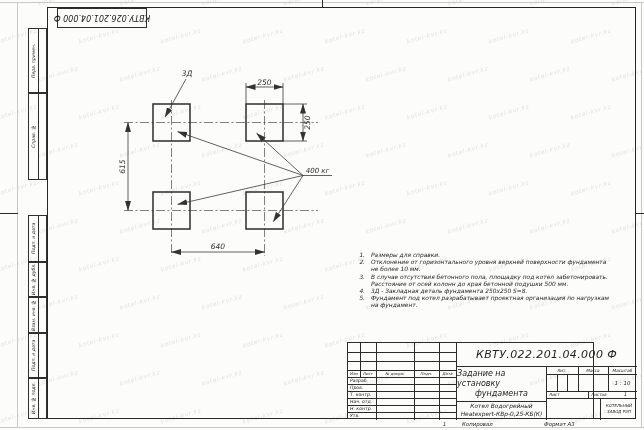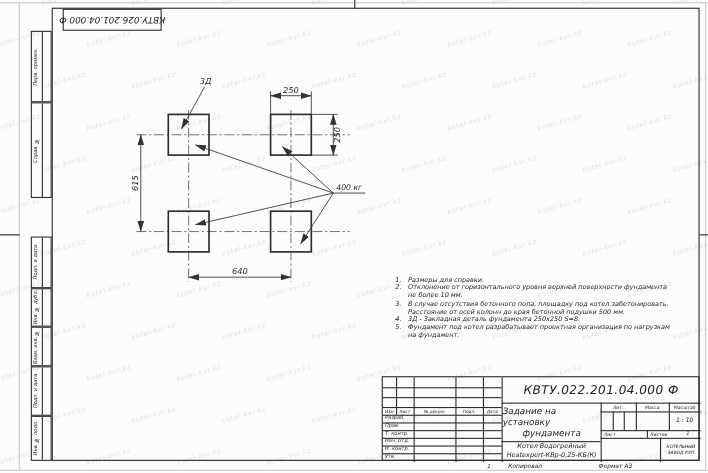--- a/index.html
+++ b/index.html
@@ -251,21 +251,21 @@
     <div class="note-row">
         <span class="note-num">4.</span>
         <span>3Д - Закладная деталь фундамента 250х250 S=8.</span>
       </div>
     <div class="note-row">
         <span class="note-num">5.</span>
         <span>Фундамент под котел разрабатывает проектная организация по нагрузкам на фундамент.</span>
       </div>
   </div>
 
-  <div class="abs" style="left:347px;top:342px;width:289px;height:77px;border:1px solid #2b2b2b;box-sizing:border-box;">
+  <div class="abs" style="left:347px;top:342px;width:247px;height:77px;border:1px solid #2b2b2b;box-sizing:border-box;">
 
     <div class="ln" style="left:108px;top:0;width:1px;height:77px;"></div>
     <div class="ln" style="left:198px;top:23px;width:1px;height:54px;"></div>
 
     <div class="ln" style="left:12px;top:0;width:1px;height:34px;"></div>
     <div class="ln" style="left:28px;top:0;width:1px;height:77px;"></div>
     <div class="ln" style="left:66px;top:0;width:1px;height:77px;"></div>
     <div class="ln" style="left:91px;top:0;width:1px;height:77px;"></div>
     <div class="ln" style="left:0;top:9px;width:108px;height:1px;"></div>
     <div class="ln" style="left:0;top:18px;width:108px;height:1px;"></div>

